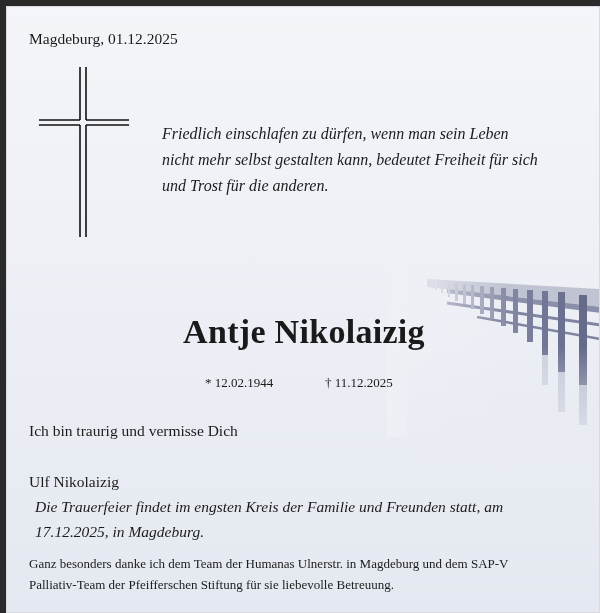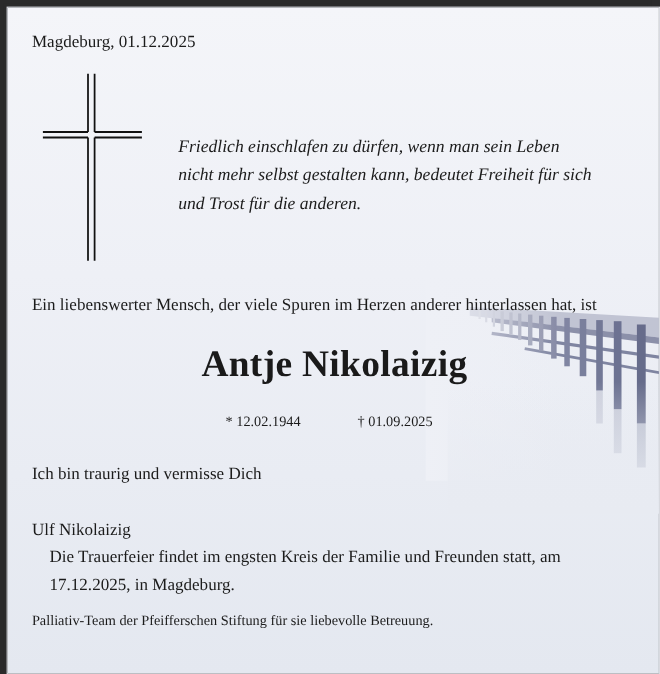--- a/index.html
+++ b/index.html
@@ -18,21 +18,21 @@
   .txt { position: absolute; color: #1b1b1b; font-family: "Liberation Serif", "DejaVu Serif", serif; }
   .place { left: 22px; top: 23px; font-size: 15.5px; }
   .quote { left: 155px; top: 114px; font-size: 16px; font-style: italic; line-height: 26px; width: 440px; }
   .intro { left: 22px; top: 258px; font-size: 15.5px; line-height: 25px; width: 560px; }
   .name { left: 0; width: 594px; top: 306px; text-align: center; font-size: 34px; font-weight: bold; letter-spacing: 0.3px; color: #1a1a1a; }
   .dates { left: 0; width: 594px; top: 368px; font-size: 13px; }
   .born { position: absolute; left: 198px; }
   .died { position: absolute; left: 318px; }
   .sad { left: 22px; top: 415px; font-size: 15.5px; }
   .signer { left: 22px; top: 449px; font-size: 15.5px; margin-top: 17px; }
-  .funeral { left: 38px; top: 487px; font-size: 15.5px; line-height: 25px; width: 540px; }
+  .funeral { left: 28px; top: 487px; font-size: 15.5px; line-height: 25px; width: 540px; font-style: italic; }
   .thanks { left: 22px; top: 546px; font-size: 13px; line-height: 21px; width: 560px; }
   .cross { position: absolute; left: 0; top: 0; width: 594px; height: 607px; pointer-events: none; }
 </style>
 </head>
 <body>
 
 <div class="frame">
   <div class="card">
 
     <svg class="pier" viewBox="0 0 594 607" width="594" height="607">
@@ -93,37 +93,37 @@
 
     <div class="txt place">Magdeburg, 01.12.2025</div>
 
     <div class="txt quote">
       <div>Friedlich einschlafen zu dürfen, wenn man sein Leben</div>
       <div>nicht mehr selbst gestalten kann, bedeutet Freiheit für sich</div>
       <div>und Trost für die anderen.</div>
     </div>
 
     <div class="txt intro">
-      <div>Ein liebenswerter Mensch, der viele Spuren im Herzen anderer hinterlassen hat, ist</div>
     </div>
 
     <div class="txt name">Antje Nikolaizig</div>
 
     <div class="txt dates">
       <span class="born">* 12.02.1944</span>
-      <span class="died">† 01.09.2025</span>
+      <span class="died">† 11.12.2025</span>
     </div>
 
     <div class="txt sad">Ich bin traurig und vermisse Dich</div>
 
     <div class="txt signer">Ulf Nikolaizig</div>
 
     <div class="txt funeral">
       <div>Die Trauerfeier findet im engsten Kreis der Familie und Freunden statt, am</div>
       <div>17.12.2025, in Magdeburg.</div>
     </div>
 
     <div class="txt thanks">
+      <div>Ganz besonders danke ich dem Team der Humanas Ulnerstr. in Magdeburg und dem SAP-V</div>
       <div>Palliativ-Team der Pfeifferschen Stiftung für sie liebevolle Betreuung.</div>
     </div>
 
   </div>
 </div>
 
 </body></html>

